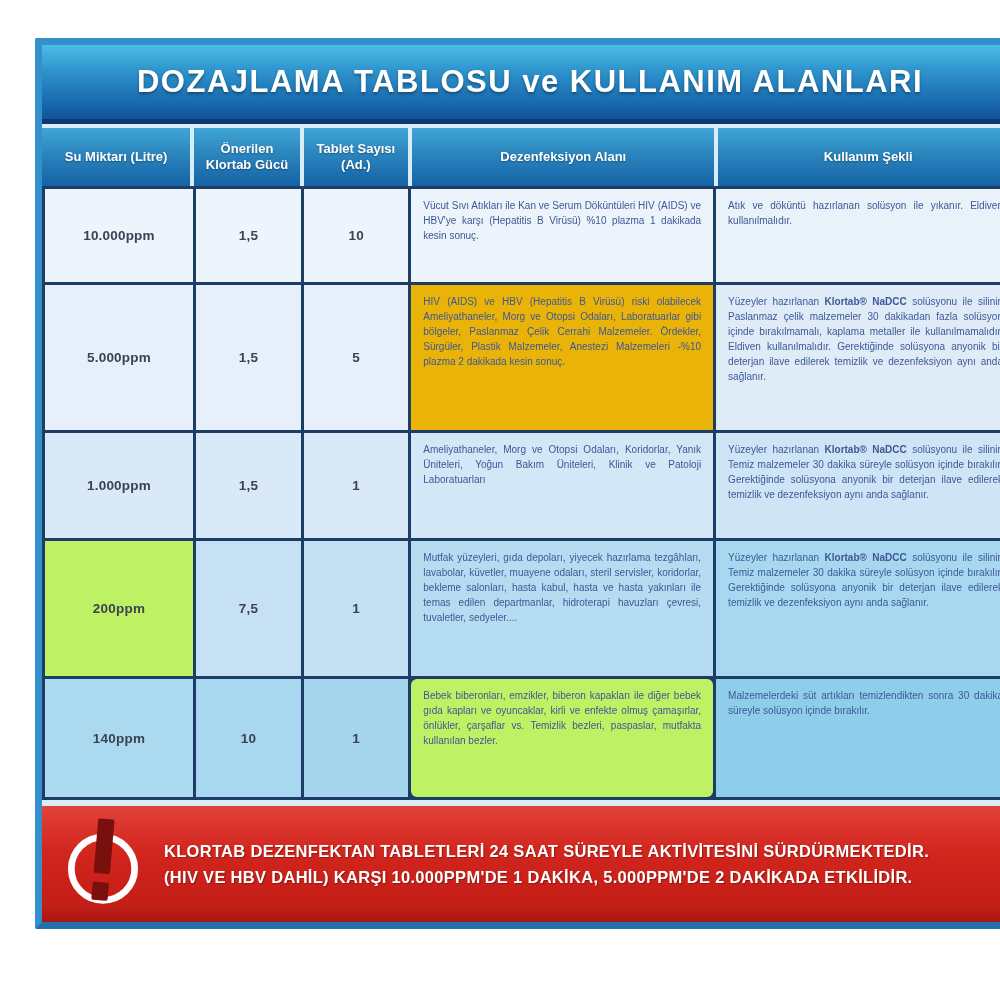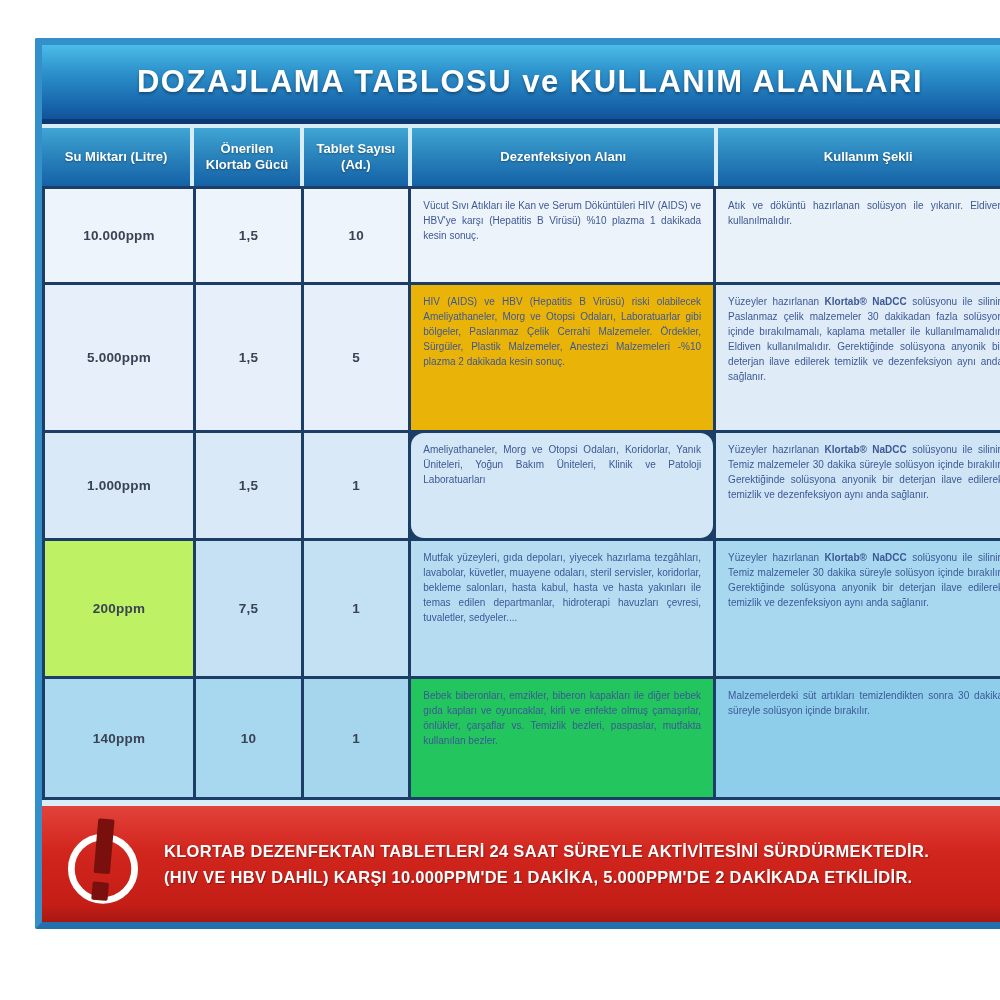--- a/index.html
+++ b/index.html
@@ -97,31 +97,31 @@
         <div class="cell text" style="background: rgb(236, 243, 250);">Vücut Sıvı Atıkları ile Kan ve Serum Döküntüleri HIV (AIDS) ve HBV'ye karşı (Hepatitis B Virüsü) %10 plazma 1 dakikada kesin sonuç.</div>
         <div class="cell text" style="background: rgb(233, 241, 249);"><span>Atık ve döküntü hazırlanan solüsyon ile yıkanır. Eldiven kullanılmalıdır.</span></div>
         <div class="cell num" style="background: rgb(230, 239, 250);">5.000ppm</div>
         <div class="cell num" style="background: rgb(230, 239, 250);">1,5</div>
         <div class="cell num" style="background: rgb(230, 239, 250);">5</div>
         <div class="cell text" style="background: #eab308;">HIV (AIDS) ve HBV (Hepatitis B Virüsü) riski olabilecek Ameliyathaneler, Morg ve Otopsi Odaları, Laboratuarlar gibi bölgeler, Paslanmaz Çelik Cerrahi Malzemeler. Ördekler, Sürgüler, Plastik Malzemeler, Anestezi Malzemeleri -%10 plazma 2 dakikada kesin sonuç.</div>
         <div class="cell text" style="background: rgb(223, 236, 248);"><span>Yüzeyler hazırlanan </span><span class="bold">Klortab® NaDCC</span><span> solüsyonu ile silinir. Paslanmaz çelik malzemeler 30 dakikadan fazla solüsyon içinde bırakılmamalı, kaplama metaller ile kullanılmamalıdır. Eldiven kullanılmalıdır. Gerektiğinde solüsyona anyonik bir deterjan ilave edilerek temizlik ve dezenfeksiyon aynı anda sağlanır.</span></div>
         <div class="cell num" style="background: rgb(217, 233, 247);">1.000ppm</div>
         <div class="cell num" style="background: rgb(217, 233, 247);">1,5</div>
         <div class="cell num" style="background: rgb(217, 233, 247);">1</div>
-        <div class="cell text" style="background: rgb(211, 231, 246); border-radius: 13px;">Ameliyathaneler, Morg ve Otopsi Odaları, Koridorlar, Yanık Üniteleri, Yoğun Bakım Üniteleri, Klinik ve Patoloji Laboratuarları</div>
+        <div class="cell text" style="background: rgb(211, 231, 246);">Ameliyathaneler, Morg ve Otopsi Odaları, Koridorlar, Yanık Üniteleri, Yoğun Bakım Üniteleri, Klinik ve Patoloji Laboratuarları</div>
         <div class="cell text" style="background: rgb(207, 229, 245);"><span>Yüzeyler hazırlanan </span><span class="bold">Klortab® NaDCC</span><span> solüsyonu ile silinir. Temiz malzemeler 30 dakika süreyle solüsyon içinde bırakılır. Gerektiğinde solüsyona anyonik bir deterjan ilave edilerek temizlik ve dezenfeksiyon aynı anda sağlanır.</span></div>
         <div class="cell num" style="background: #bef264;">200ppm</div>
         <div class="cell num" style="background: rgb(198, 225, 244);">7,5</div>
         <div class="cell num" style="background: rgb(196, 224, 243);">1</div>
         <div class="cell text" style="background: rgb(182, 220, 242);">Mutfak yüzeyleri, gıda depoları, yiyecek hazırlama tezgâhları, lavabolar, küvetler, muayene odaları, steril servisler, koridorlar, bekleme salonları, hasta kabul, hasta ve hasta yakınları ile temas edilen departmanlar, hidroterapi havuzları çevresi, tuvaletler, sedyeler....</div>
         <div class="cell text" style="background: rgb(168, 216, 240);"><span>Yüzeyler hazırlanan </span><span class="bold">Klortab® NaDCC</span><span> solüsyonu ile silinir. Temiz malzemeler 30 dakika süreyle solüsyon içinde bırakılır. Gerektiğinde solüsyona anyonik bir deterjan ilave edilerek temizlik ve dezenfeksiyon aynı anda sağlanır.</span></div>
         <div class="cell num" style="background: rgb(171, 217, 240);">140ppm</div>
         <div class="cell num" style="background: rgb(168, 216, 239);">10</div>
         <div class="cell num" style="background: rgb(165, 214, 238);">1</div>
-        <div class="cell text" style="background: #22c55e;">Bebek biberonları, emzikler, biberon kapakları ile diğer bebek gıda kapları ve oyuncaklar, kirli ve enfekte olmuş çamaşırlar, önlükler, çarşaflar vs. Temizlik bezleri, paspaslar, mutfakta kullanılan bezler.</div>
+        <div class="cell text" style="background: #bef264; border-radius: 6px;">Bebek biberonları, emzikler, biberon kapakları ile diğer bebek gıda kapları ve oyuncaklar, kirli ve enfekte olmuş çamaşırlar, önlükler, çarşaflar vs. Temizlik bezleri, paspaslar, mutfakta kullanılan bezler.</div>
         <div class="cell text" style="background: rgb(143, 206, 235);"><span>Malzemelerdeki süt artıkları temizlendikten sonra 30 dakika süreyle solüsyon içinde bırakılır.</span></div>
       </div>
 
     <div class="banner">
       <div class="banner-icon">
         <svg viewBox="0 0 100 100" width="96" height="96" aria-hidden="true">
           <circle cx="50" cy="55" r="33" fill="none" stroke="#ffffff" stroke-width="7"></circle>
           <g transform="rotate(5 50 50)" fill="#7a100e">
             <rect x="41" y="3" width="17" height="57" rx="2"></rect>
             <rect x="41" y="69" width="17" height="19" rx="2"></rect>

